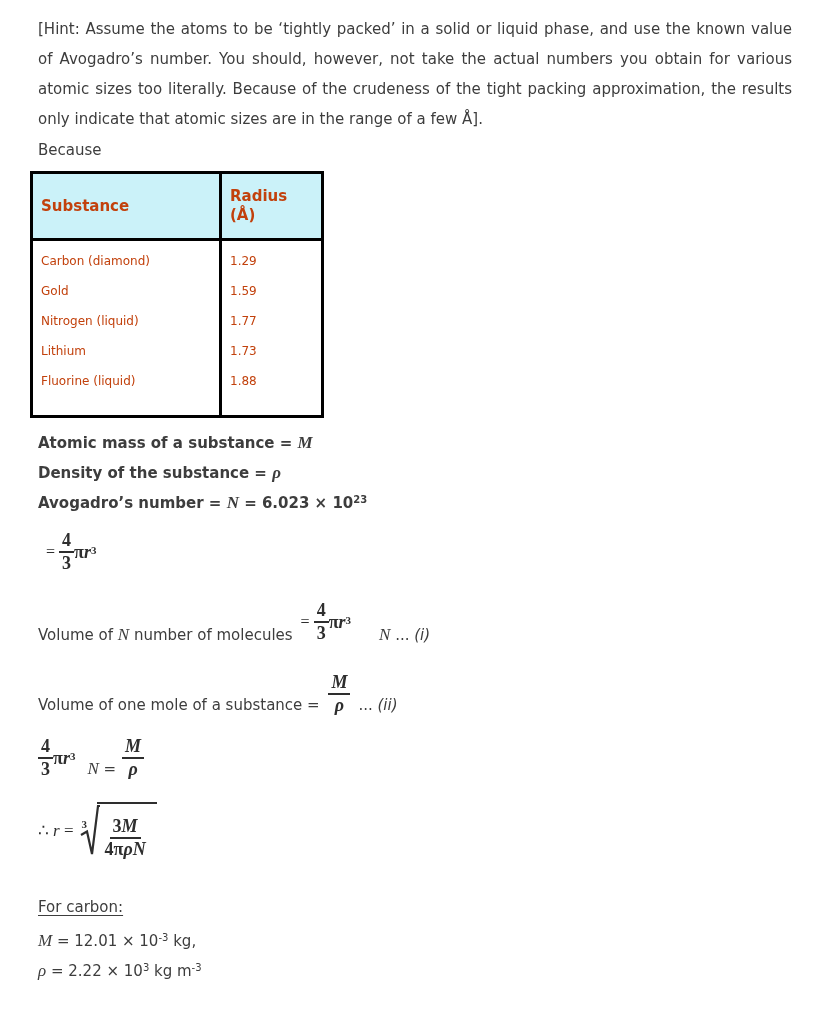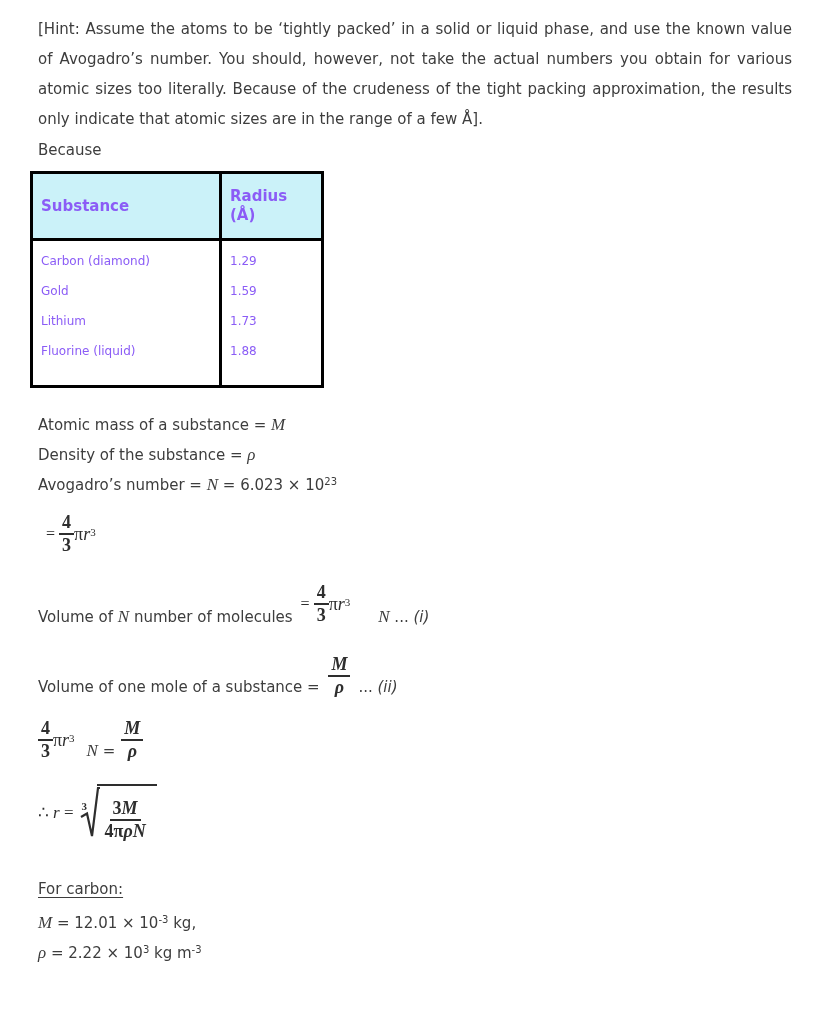--- a/index.html
+++ b/index.html
@@ -10,49 +10,49 @@
   }
   .page{padding:14px 28px 0 38px;}
 
   
   .hint{margin:0;line-height:30px;text-align:justify;}
   .answer{margin:3px 0 8px 0;line-height:26px;}
 
   
   table.radius{
     border-collapse:collapse;table-layout:fixed;width:294px;
-    margin-left:-8px;border:3px solid #000;color:#8b5cf6;
+    margin-left:-8px;border:3px solid #000;color:#c2410c;
   }
   table.radius th{
     background:#cbf2f9;text-align:left;font-weight:bold;font-size:15px;
     padding:13px 8px;line-height:19px;border-bottom:3px solid #000;
   }
   table.radius th:first-child, table.radius td:first-child{
     width:170px;border-right:3px solid #000;
   }
   table.radius td{padding:0 8px;line-height:30px;vertical-align:top;font-size:12px;}
   table.radius tbody tr:first-child td{padding-top:5px;}
   table.radius tbody tr:last-child td{padding-bottom:19px;}
 
   
   .line{margin:0;line-height:30px;}
-  .defs{margin-top:22px;}
+  .defs{margin-top:10px;font-weight:bold;}
   sup.e{font-size:10px;vertical-align:5px;line-height:0;}
 
   
   .var{font-family:"Liberation Serif","DejaVu Serif",serif;font-style:italic;font-size:17px;line-height:1;}
   .iv{font-style:italic;}
 
   
   .math{font-family:"Liberation Serif","DejaVu Serif",serif;color:#2e2e2e;}
   .frac{display:inline-flex;flex-direction:column;align-items:center;}
   .frac .fn,.frac .fd{font-weight:bold;font-size:18px;line-height:21px;padding:0 3px;text-align:center;white-space:nowrap;}
   .frac .fn{border-bottom:2px solid #2e2e2e;}
   .frac.ital .fn,.frac.ital .fd{font-style:italic;}
-  .pir{font-weight:normal;font-size:18px;white-space:nowrap;}
+  .pir{font-weight:bold;font-size:18px;white-space:nowrap;}
   .pir .rv{font-style:italic;}
   .pir sup{font-size:11px;vertical-align:4px;line-height:0;}
   .feq{font-size:16px;margin-right:4px;}
   .formula{display:inline-flex;align-items:center;}
 
   .fline{display:flex;align-items:flex-end;}
   .fline .lbl{line-height:22px;white-space:pre-wrap;}
   .ml8{margin-left:8px;margin-bottom:2px;}
   .tail{margin-left:28px;}
 
@@ -88,20 +88,24 @@
       </tr>
     </thead>
     <tbody>
       <tr>
         <td>Carbon (diamond)</td>
         <td>1.29</td>
       </tr>
       <tr>
         <td>Gold</td>
         <td>1.59</td>
+      </tr>
+      <tr>
+        <td>Nitrogen (liquid)</td>
+        <td>1.77</td>
       </tr>
       <tr>
         <td>Lithium</td>
         <td>1.73</td>
       </tr>
       <tr>
         <td>Fluorine (liquid)</td>
         <td>1.88</td>
       </tr>
     </tbody>

